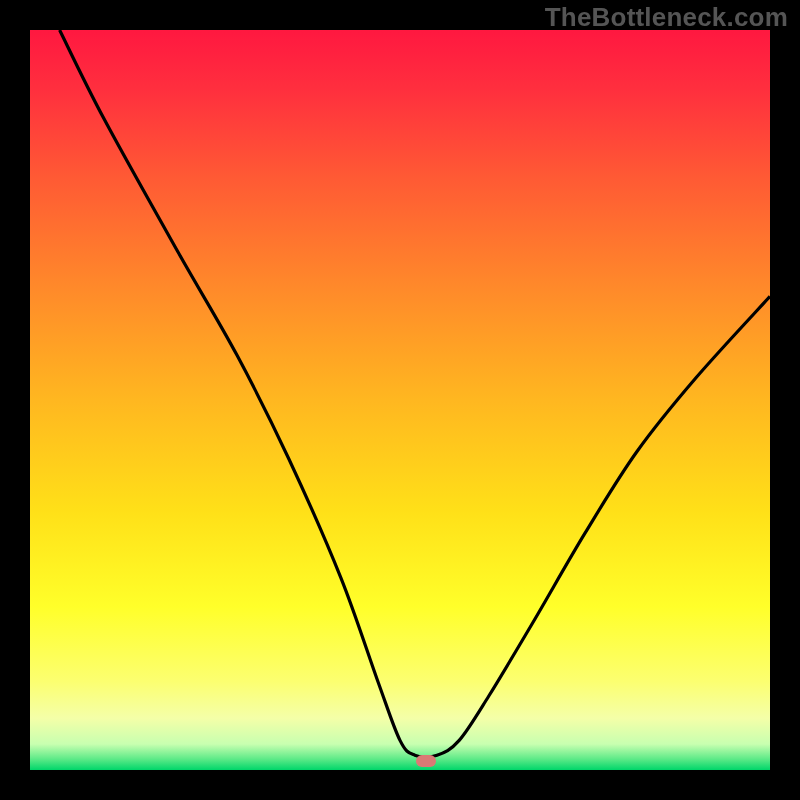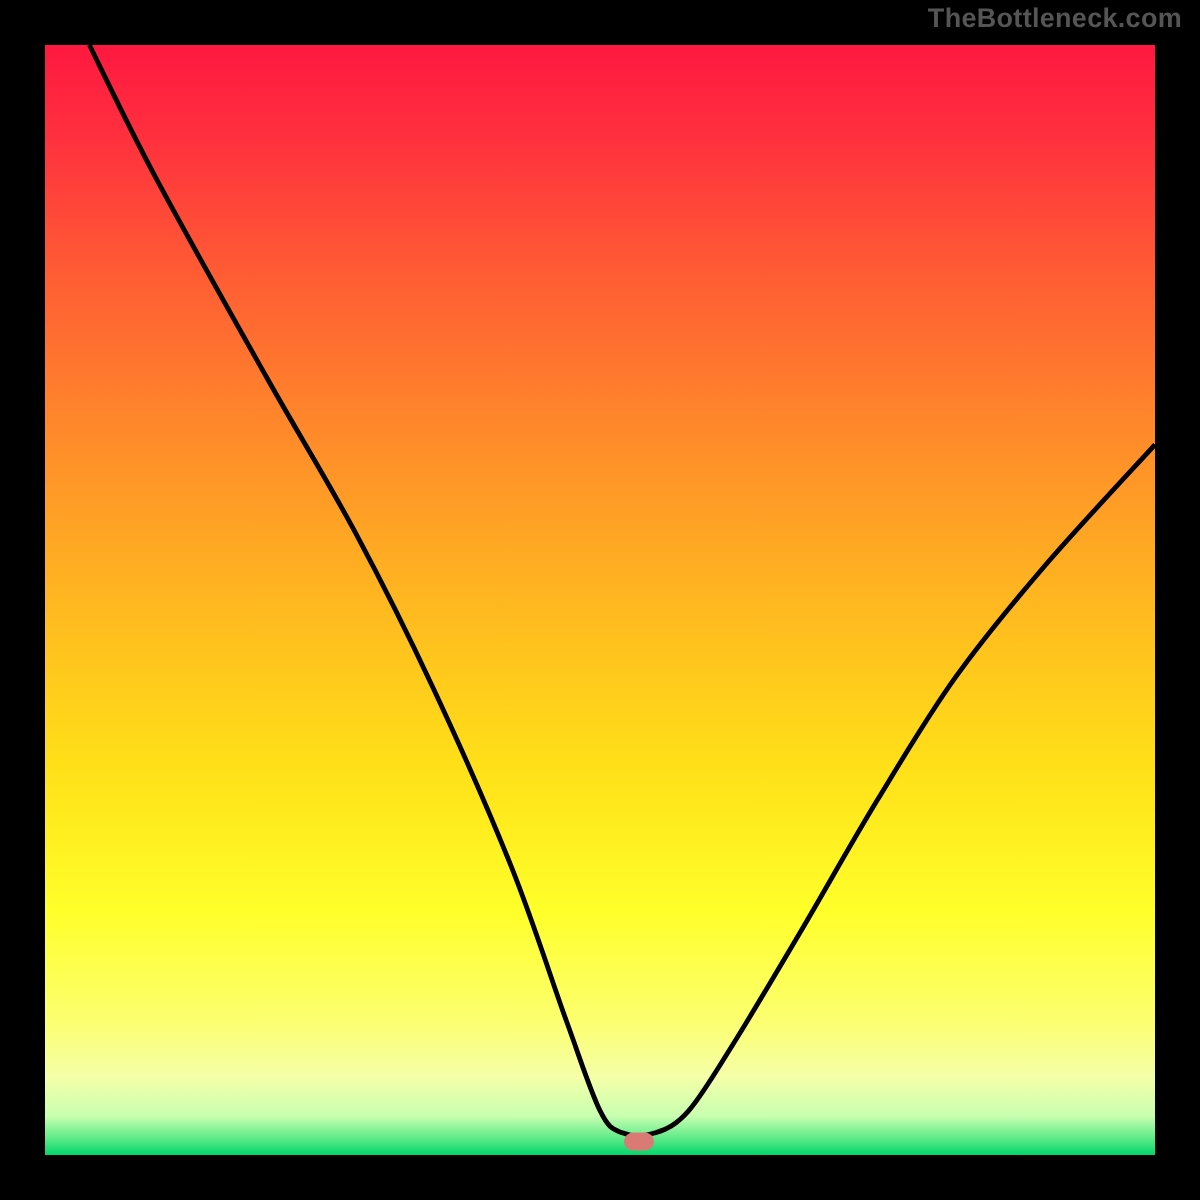--- a/index.html
+++ b/index.html
@@ -15,21 +15,21 @@
     position: relative;
     width: 800px;
     height: 800px;
     background: #000;
   }
   .watermark {
     position: absolute;
     top: 2px;
     right: 12px;
     color: #555;
-    font-size: 18px;
+    font-size: 26px;
     font-weight: 600;
     letter-spacing: 0.2px;
     z-index: 10;
   }
   .plot-area {
     position: absolute;
     left: 30px;
     top: 30px;
     width: 740px;
     height: 740px;

